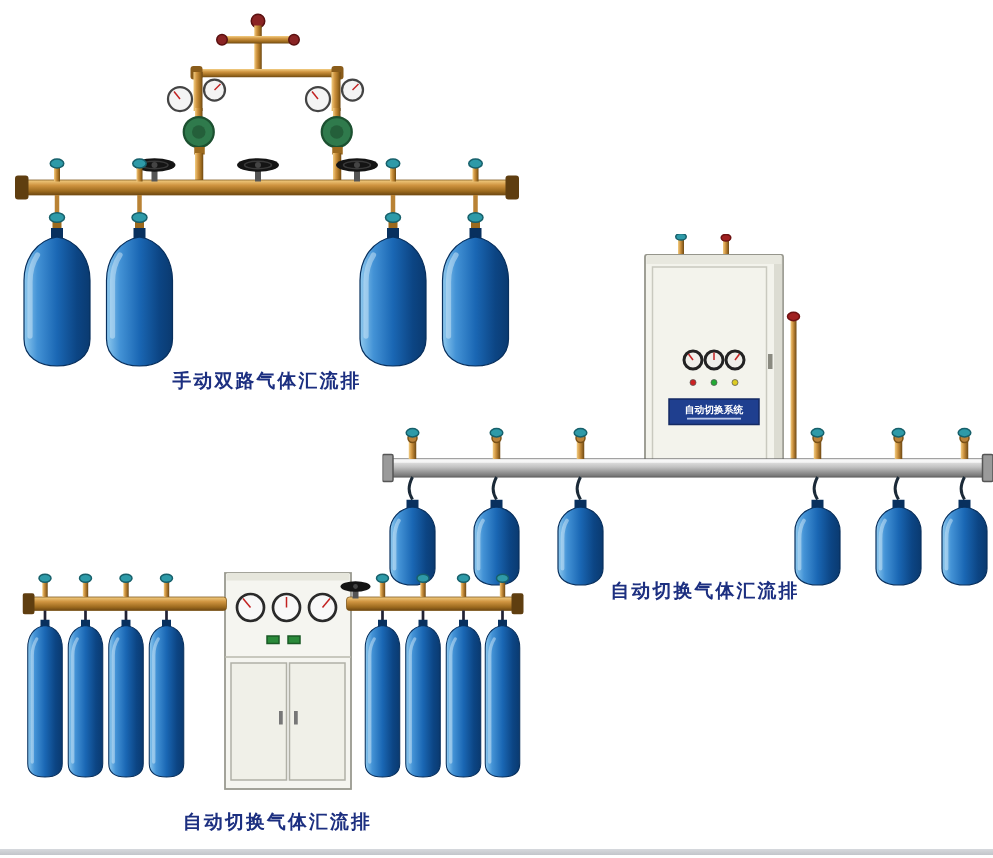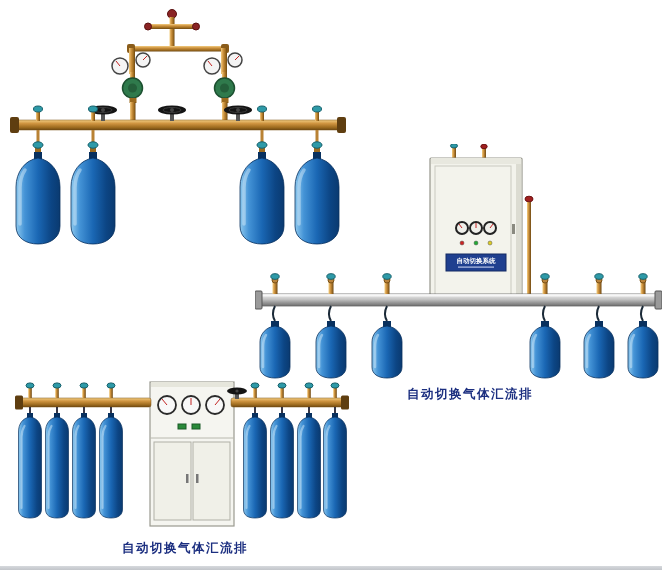--- a/index.html
+++ b/index.html
@@ -136,22 +136,23 @@
       <g>
         <rect x="305" y="104" width="4" height="9" fill="url(#g1brassV)"></rect>
         <ellipse cx="307" cy="101" rx="4.5" ry="3" fill="#2e9aa8" stroke="#17606b"></ellipse>
         <rect x="305.5" y="122" width="3" height="16" fill="#b98234"></rect>
         <rect x="304" y="138" width="6" height="6" fill="#9c6a1e"></rect>
         <ellipse cx="307" cy="137" rx="5" ry="3.2" fill="#2e9aa8" stroke="#17606b"></ellipse>
         <use href="#bottleA" x="281" y="144" width="52" height="94"></use>
       </g>
     </svg>
   </div>
-
-  <div class="fig" style="left:255px;top:144px;width:407px;height:240px;">
+  <div class="caption" style="left:10px;top:246px;width:336px;">手动双路气体汇流排</div>
+
+  <div class="fig" style="left:255px;top:156px;width:407px;height:240px;">
     <svg width="407" height="240" viewBox="0 0 407 240">
       <defs>
         <linearGradient id="g2blue" x1="0" y1="0" x2="1" y2="0">
           <stop offset="0%" stop-color="#8ec9ee"></stop>
             <stop offset="20%" stop-color="#4493d6"></stop>
           <stop offset="50%" stop-color="#1a67b4"></stop>
             <stop offset="80%" stop-color="#0c4584"></stop>
           <stop offset="100%" stop-color="#0a3a70"></stop>
         </linearGradient>
         <linearGradient id="g2brass" x1="0" y1="0" x2="1" y2="0">

